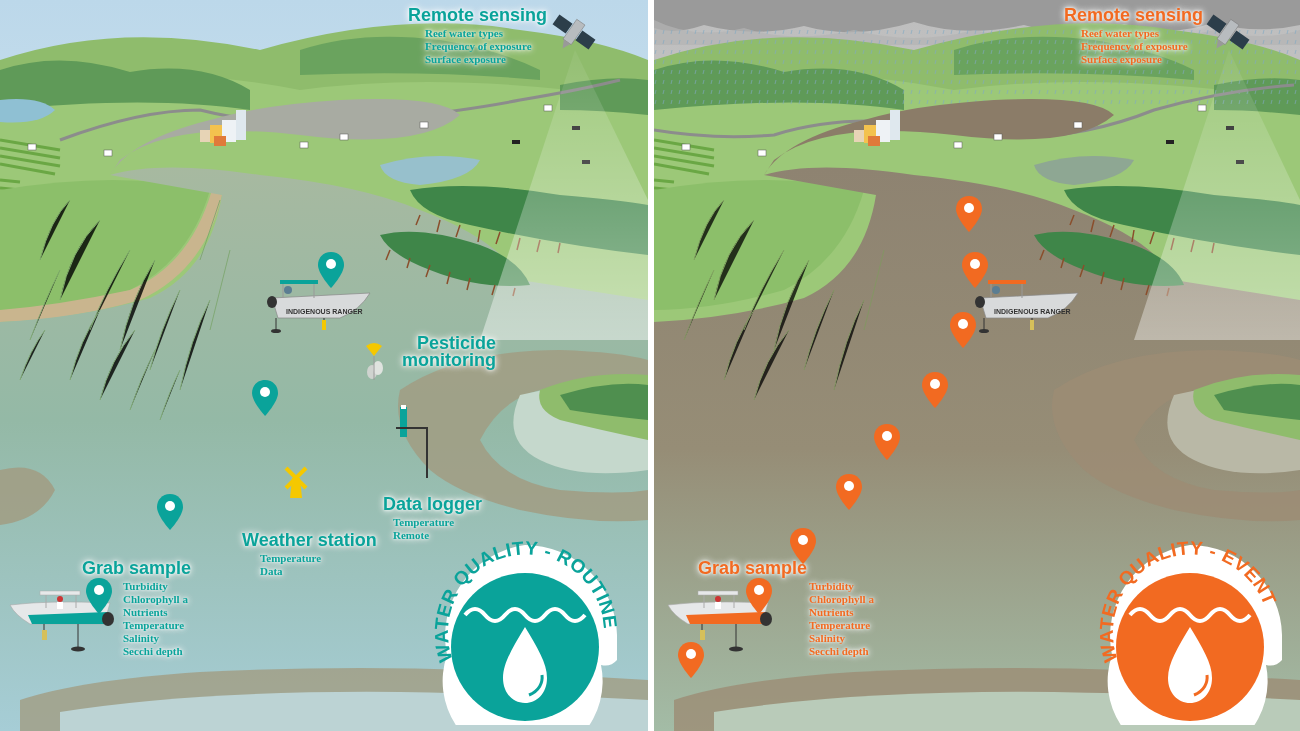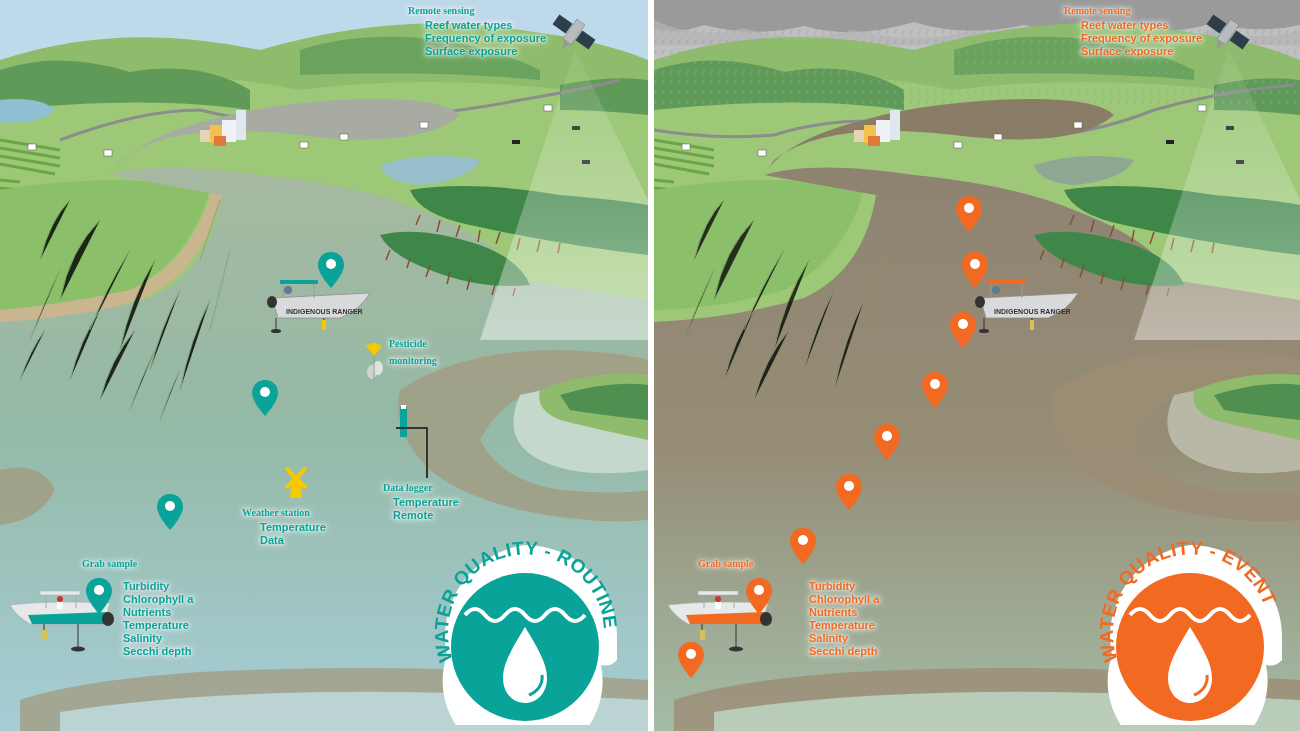--- a/index.html
+++ b/index.html
@@ -2,22 +2,22 @@
 <html><head>
 <meta charset="utf-8">
 <style>
   html,body{margin:0;padding:0;background:#fff;}
   body{width:1300px;height:731px;overflow:hidden;position:relative;font-family:"Liberation Sans",sans-serif;}
   .panel{position:absolute;top:0;width:648px;height:731px;overflow:hidden;}
   #panel-routine{left:0;}
   #panel-event{left:654px;width:646px;}
   svg.scene{position:absolute;left:0;top:0;}
   .lbl{position:absolute;font-weight:bold;white-space:nowrap;line-height:1.05;}
-  .title{font-size:10px;font-family:Liberation Serif, serif;}
-  .sub{font-size:11px;line-height:13px;}
+  .title{font-size:18px;}
+  .sub{font-size:11px;line-height:13px;font-family:Liberation Serif, serif;}
   .teal{color:#0aa39a;text-shadow:0 0 3px #fff,0 0 6px rgba(255,255,255,.9),0 0 8px rgba(255,255,255,.7);}
   .orange{color:#f26a21;text-shadow:0 0 3px #fff,0 0 6px rgba(255,255,255,.9),0 0 8px rgba(255,255,255,.7);}
   .pin{position:absolute;width:26px;height:36px;}
   .badge{position:absolute;}
 </style>
 </head>
 <body>
 
 <div class="panel" id="panel-routine">
   <svg class="scene" width="648" height="731" viewBox="0 0 648 731">
@@ -168,34 +168,34 @@
 
   <div class="lbl teal" style="left:408px;top:6px;">
     <div class="title">Remote sensing</div>
     <div style="padding-left:17px;margin-top:2px;">
       <div class="sub">Reef water types</div>
       <div class="sub">Frequency of exposure</div>
       <div class="sub">Surface exposure</div>
     </div>
   </div>
 
-  <div class="lbl teal title" style="left:389px;top:335px;text-align:left;line-height:17px;">
+  <div class="lbl teal title" style="left:402px;top:335px;text-align:right;line-height:17px;">
     <div>Pesticide</div>
     <div>monitoring</div>
   </div>
 
-  <div class="lbl teal" style="left:383px;top:483px;">
+  <div class="lbl teal" style="left:383px;top:495px;">
     <div class="title">Data logger</div>
     <div style="padding-left:10px;margin-top:2px;">
       <div class="sub">Temperature</div>
       <div class="sub">Remote</div>
     </div>
   </div>
 
-  <div class="lbl teal" style="left:242px;top:508px;">
+  <div class="lbl teal" style="left:242px;top:531px;">
     <div class="title">Weather station</div>
     <div style="padding-left:18px;margin-top:2px;">
       <div class="sub">Temperature</div>
       <div class="sub">Data</div>
     </div>
   </div>
 
   <div class="lbl teal title" style="left:82px;top:559px;">Grab sample</div>
   <div class="lbl teal" style="left:123px;top:580px;">
     <div class="sub">Turbidity</div>

